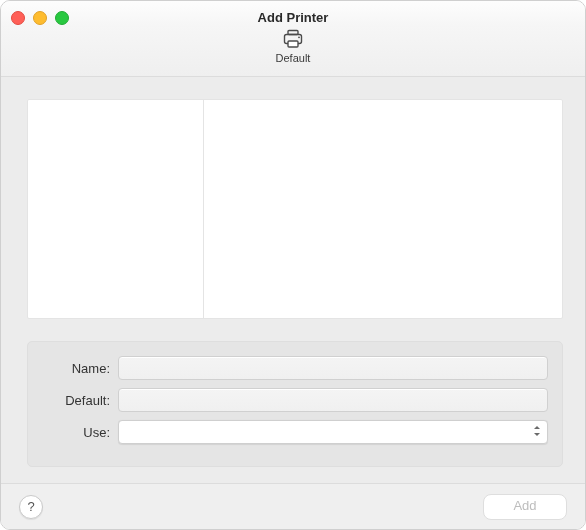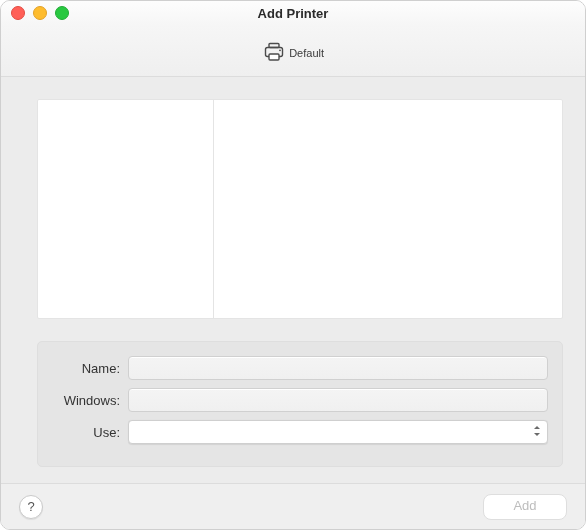--- a/index.html
+++ b/index.html
@@ -1,34 +1,34 @@
 <!DOCTYPE html>
 <html><head>
 <meta charset="utf-8">
 <style>
 html,body{margin:0;padding:0;font-family:-apple-system,BlinkMacSystemFont,"Helvetica Neue",Arial,sans-serif;font-size:13px;color:#2b2b2b;background:#fff}
 .window{width:586px;height:530px;box-sizing:border-box;border:1px solid #cfcfcf;border-radius:10px;overflow:hidden;background:#fff;position:relative;display:flex;flex-direction:column}
-.titlebar{height:28px;display:flex;align-items:center;position:relative;background:linear-gradient(#fdfdfd,#f6f6f6)}
+.titlebar{height:28px;display:flex;align-items:flex-end;position:relative;background:linear-gradient(#fdfdfd,#f6f6f6)}
 .traffic{display:flex;gap:8px;margin-left:10px}
 .dot{width:12px;height:12px;border-radius:50%}
 .dot.red{background:#ff5f57;border:0.5px solid #e24b41}
 .dot.yellow{background:#febc2e;border:0.5px solid #e1a128}
 .dot.green{background:#28c840;border:0.5px solid #22ab36}
 .title{position:absolute;left:0;right:0;text-align:center;font-weight:600;font-size:13px;color:#2a2a2a}
 
 .toolbar{height:56px;display:flex;justify-content:center;align-items:flex-start;padding-top:3px;background:linear-gradient(#f6f6f6,#efefef);border-bottom:1px solid #dcdcdc}
 .seg{display:flex}
-.tab{width:62px;height:48px;display:flex;flex-direction:row;align-items:center;justify-content:space-between;border-radius:6px;cursor:default}
+.tab{width:62px;height:48px;display:flex;flex-direction:column;align-items:center;justify-content:flex-start;border-radius:6px;cursor:default}
 .tab.selected{background:#e7e7ea}
 .tab .ico{width:24px;height:22px;display:flex;align-items:center;justify-content:center;color:#4b4b4b}
 .tab.selected .ico{color:#0a60ff}
 .tab .lbl{font-size:11px;margin-top:2px;color:#3a3a3a}
 .tab.selected .lbl{color:#0a60ff}
 
-.body{flex:1;background:#ececec;padding:22px 22px 16px 36px;display:flex;flex-direction:column}
+.body{flex:1;background:#ececec;padding:22px 22px 16px 26px;display:flex;flex-direction:column}
 .panes{height:218px;display:flex;background:#fff;border:1px solid #e4e4e4;border-radius:2px}
 .left-pane{width:175px;border-right:1px solid #e4e4e4}
 .right-pane{flex:1}
 
 .form{margin-top:22px;background:#e5e5e5;border:1px solid #dedede;border-radius:5px;padding:14px 14px 14px 10px}
 .row{display:flex;align-items:center;margin-bottom:8px}
 .row:last-child{margin-bottom:8px}
 .flabel{width:72px;text-align:right;margin-right:8px;color:#333}
 .ftext{flex:1;height:22px;border:1px solid #d0d0d0;border-radius:4px;background:linear-gradient(#f4f4f4,#f0f0f0);box-shadow:inset 0 1px 0 #fff}
 .fselect{flex:1;height:22px;border:1px solid #cfcfcf;border-radius:4px;background:#fff;position:relative;box-shadow:0 0.5px 1px rgba(0,0,0,.08)}
@@ -79,21 +79,21 @@
       <div class="left-pane"></div>
       <div class="right-pane"></div>
     </div>
 
     <div class="form">
       <div class="row">
         <div class="flabel">Name:</div>
         <div class="ftext" value=""></div>
       </div>
       <div class="row">
-        <div class="flabel">Windows:</div>
+        <div class="flabel">Default:</div>
         <div class="ftext" value=""></div>
       </div>
       <div class="row">
         <div class="flabel">Use:</div>
         <div class="fselect">
           <span></span>
           <span class="chev">
             <svg width="8" height="16" viewBox="0 0 8 16" fill="currentColor">
                 <path d="M4 3 L1 6 H7 Z"></path>
                 <path d="M4 13 L1 10 H7 Z"></path>

